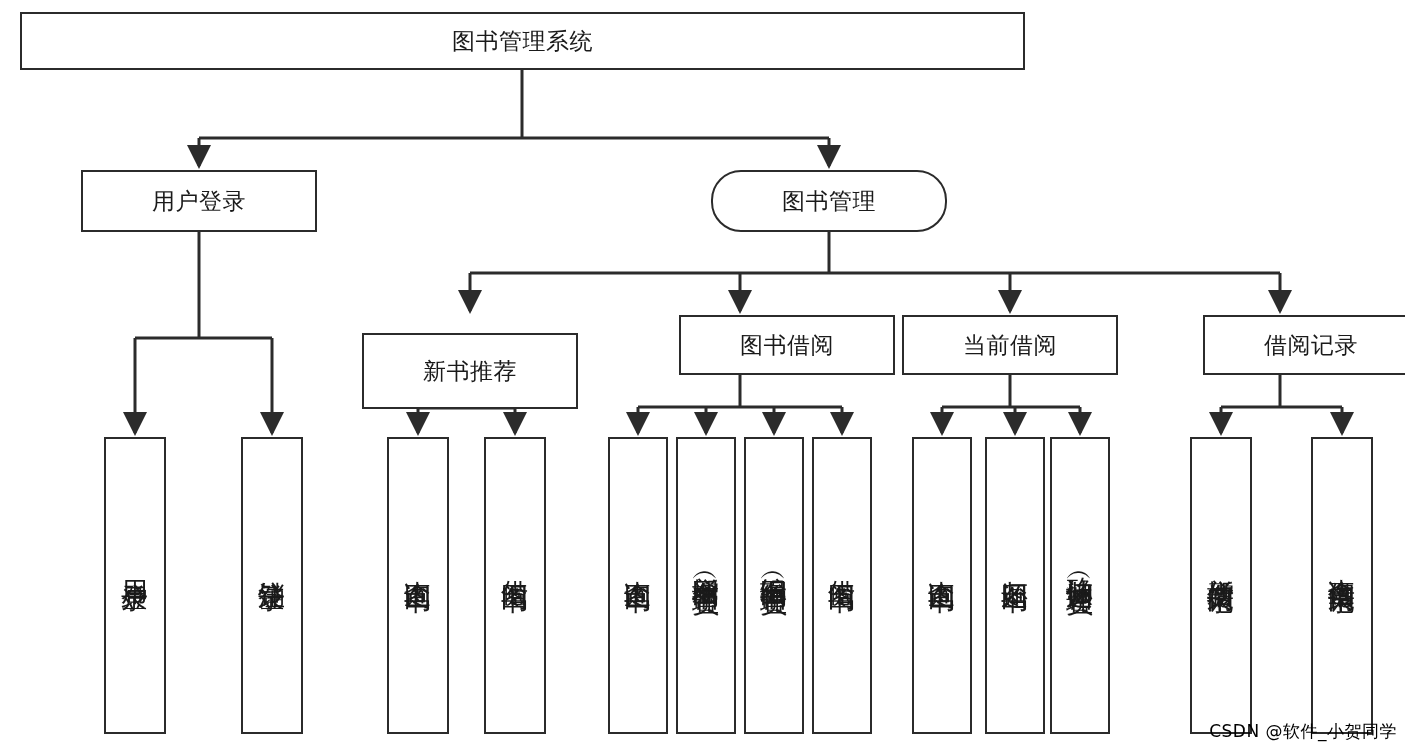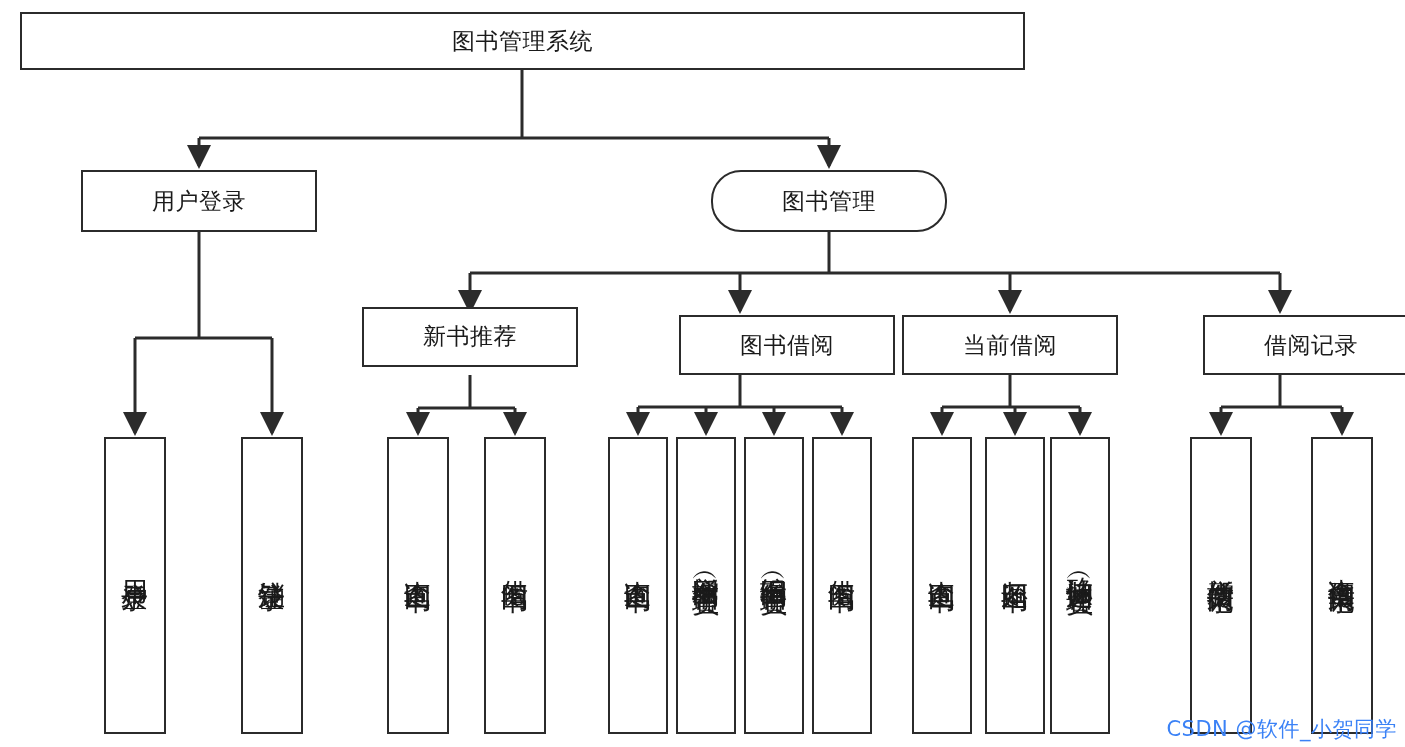--- a/index.html
+++ b/index.html
@@ -49,22 +49,22 @@
     text-orientation: upright;
     font-size: 27px;
     letter-spacing: 2px;
     line-height: 1;
     margin: 0 auto;
   }
   #watermark {
     position: absolute;
     right: 8px;
     bottom: 4px;
-    font-size: 21px;
-    color: #3b82f6;
+    font-size: 17px;
+    color: #000000;
     letter-spacing: 0.5px;
     white-space: nowrap;
     pointer-events: none;
   }
 </style>
 </head>
 <body>
 
 <div id="canvas">
 
@@ -122,21 +122,21 @@
     <span class="label">图书管理系统</span>
   </div>
 
   <div class="node horiz" style="left: 81px; top: 170px; width: 236px; height: 62px;">
     <span class="label">用户登录</span>
   </div>
   <div class="node horiz" style="left: 711px; top: 170px; width: 236px; height: 62px; border-radius: 30px;">
     <span class="label">图书管理</span>
   </div>
 
-  <div class="node horiz" style="left: 362px; top: 307px; width: 216px; height: 60px; font-family: Liberation Serif, serif;">
+  <div class="node horiz" style="left: 362px; top: 333px; width: 216px; height: 76px;">
     <span class="label">新书推荐</span>
   </div>
   <div class="node horiz" style="left: 632px; top: 315px; width: 216px; height: 60px; margin-left: 47px;">
     <span class="label">图书借阅</span>
   </div>
   <div class="node horiz" style="left: 902px; top: 315px; width: 216px; height: 60px;">
     <span class="label">当前借阅</span>
   </div>
   <div class="node horiz" style="left: 1172px; top: 315px; width: 216px; height: 60px; margin-left: 31px;">
     <span class="label">借阅记录</span>

